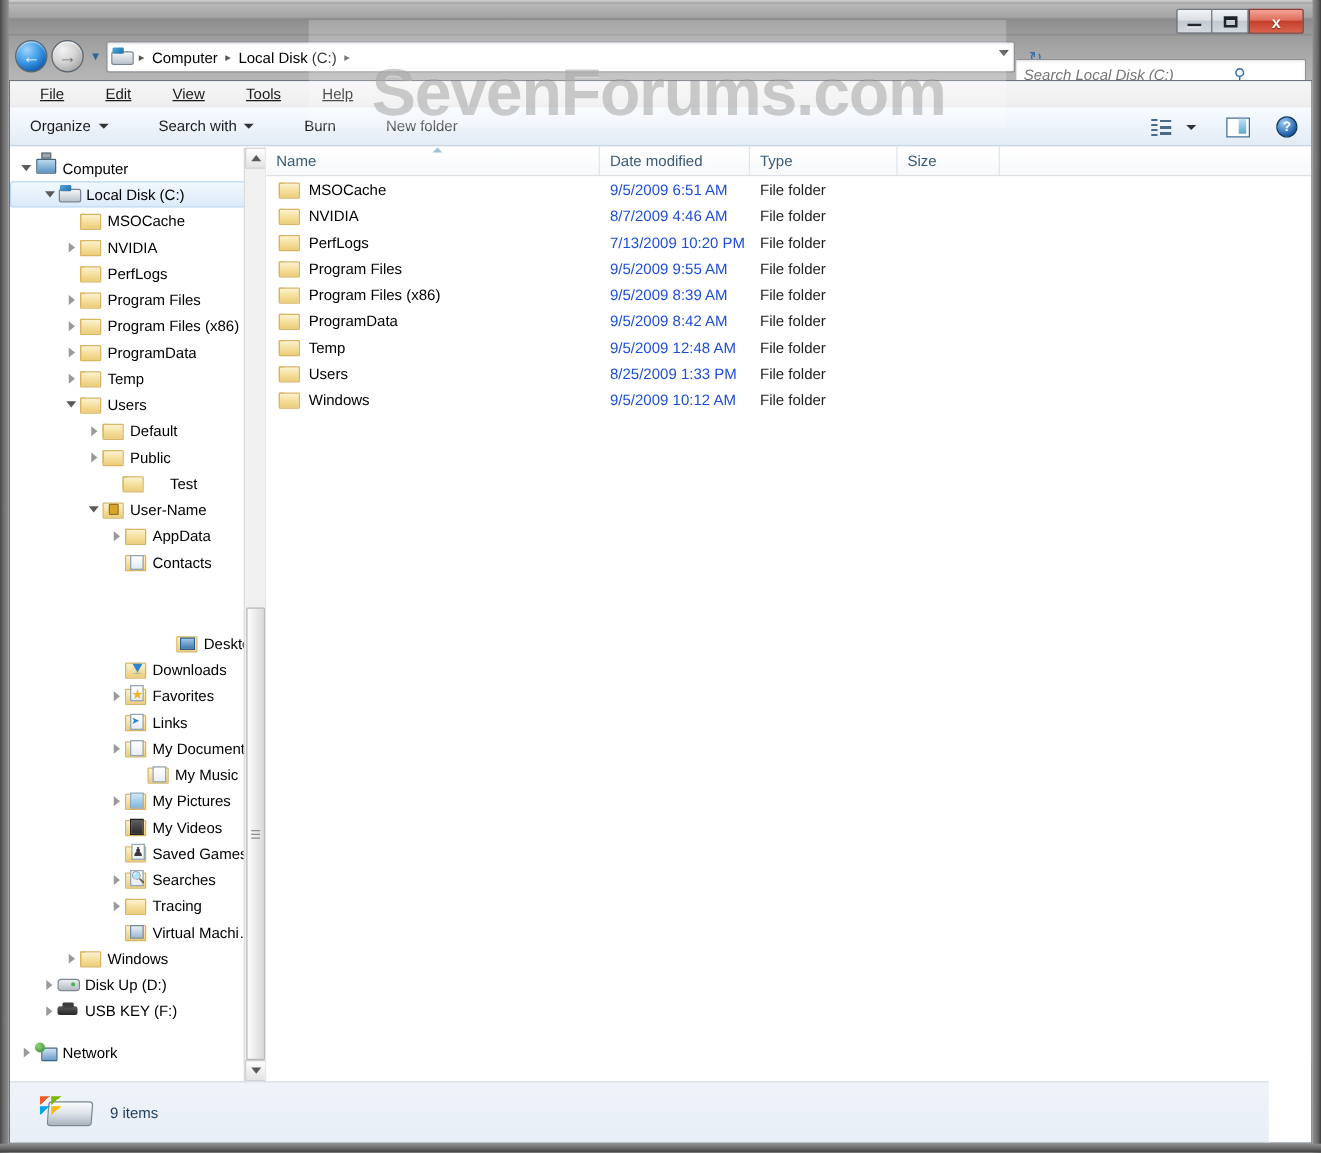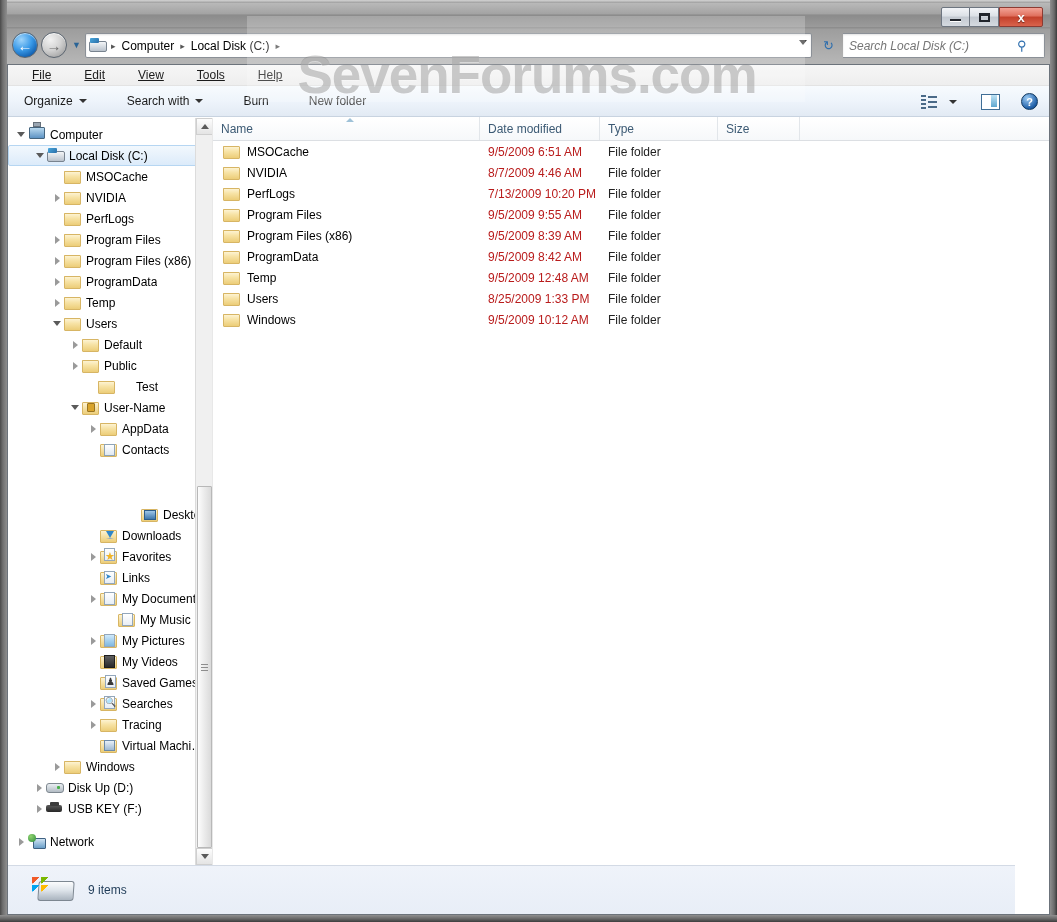--- a/index.html
+++ b/index.html
@@ -112,21 +112,21 @@
     width: 0; height: 0;
     border-left: 4px solid transparent; border-right: 4px solid transparent;
     border-top: 5px solid #444;
   }
   #refreshbtn {
     position: absolute; right: 210px; top: 4px; width: 23px; height: 23px;
     display:flex; align-items:center; justify-content:center;
     color: #2f6fae; font-size: 13px; cursor: default;
   }
   #searchbox {
-    position: absolute; right: 5px; top: 3px; width: 202px; height: 25px;
+    position: absolute; right: 5px; top: 17px; width: 232px; height: 25px;
     background: #ffffff;
     border: 1px solid #8b9097; border-left: none;
     border-radius: 0 2px 2px 0;
     display:flex; align-items:center;
     box-shadow: inset 0 1px 2px rgba(0,0,0,.12);
   }
   #search-input {
     border:none; outline:none; background:transparent;
     font-family: "Liberation Sans", sans-serif;
     font-size: 12px; font-style: italic; color:#8d8d8d;
@@ -242,21 +242,21 @@
   }
   .col.sorted:before {
     content:''; position:absolute; left:50%; top:1px;
     width:0;height:0;border-left:4px solid transparent;border-right:4px solid transparent;
     border-bottom:4px solid #9fc2d8;
   }
   #rows { position:absolute; left:0; top:23px; right:0; bottom:0; overflow:hidden; }
   .frow { display:flex; align-items:center; height:21px; font-size:12px; color:#000; cursor:default; }
   .fcell { padding-left:8px; overflow:hidden; white-space:nowrap; text-overflow:ellipsis; }
   .fcell.name { display:flex; align-items:center; gap:6px; padding-left:10px; }
-  .fcell.date { color:#b91c1c; }
+  .fcell.date { color:#1d4ed8; }
   .fcell.type { color:#222; }
 
   
   #detailsbar {
     position:absolute; left:0; bottom:0; width:1007px; height:49px;
     background: linear-gradient(to bottom,#eff3fa 0%, #e8eef7 100%);
     border-top:1px solid #d3dae5;
     display:flex; align-items:center;
   }
   #details-icon { margin-left:24px; width:42px; height:34px; position:relative; flex:none; }

